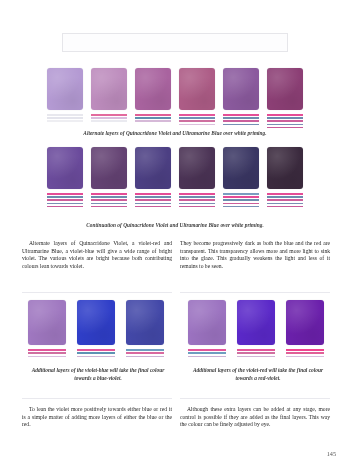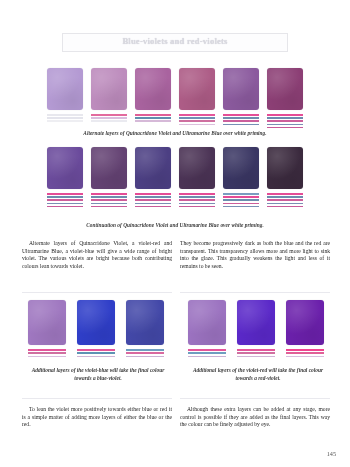--- a/index.html
+++ b/index.html
@@ -135,21 +135,20 @@
     font-size: 6.2px;
     color: #555;
   }
 </style>
 </head>
 <body>
 
 <div class="page">
 
   <div class="title-band"></div>
-  <div class="title-text">Blue-violets and red-violets</div>
 
   <div class="swatch-row" id="grid-0" style="left:47px; top:68px; width:256px;">
       <div class="swatch-cell" style="width: 36px;">
         <div class="swatch" style="height: 42px; background: rgb(180, 154, 211);"></div>
         <div class="stripes">
           <div class="stripe" style="height: 1.6px; background: rgb(232, 232, 238);"></div>
           <div class="stripe" style="height: 1.6px; background: rgb(255, 255, 255);"></div>
           <div class="stripe" style="height: 1.6px; background: rgb(228, 228, 236);"></div>
           <div class="stripe" style="height: 1.6px; background: rgb(255, 255, 255);"></div>
           <div class="stripe" style="height: 1.6px; background: rgb(238, 238, 242);"></div>

